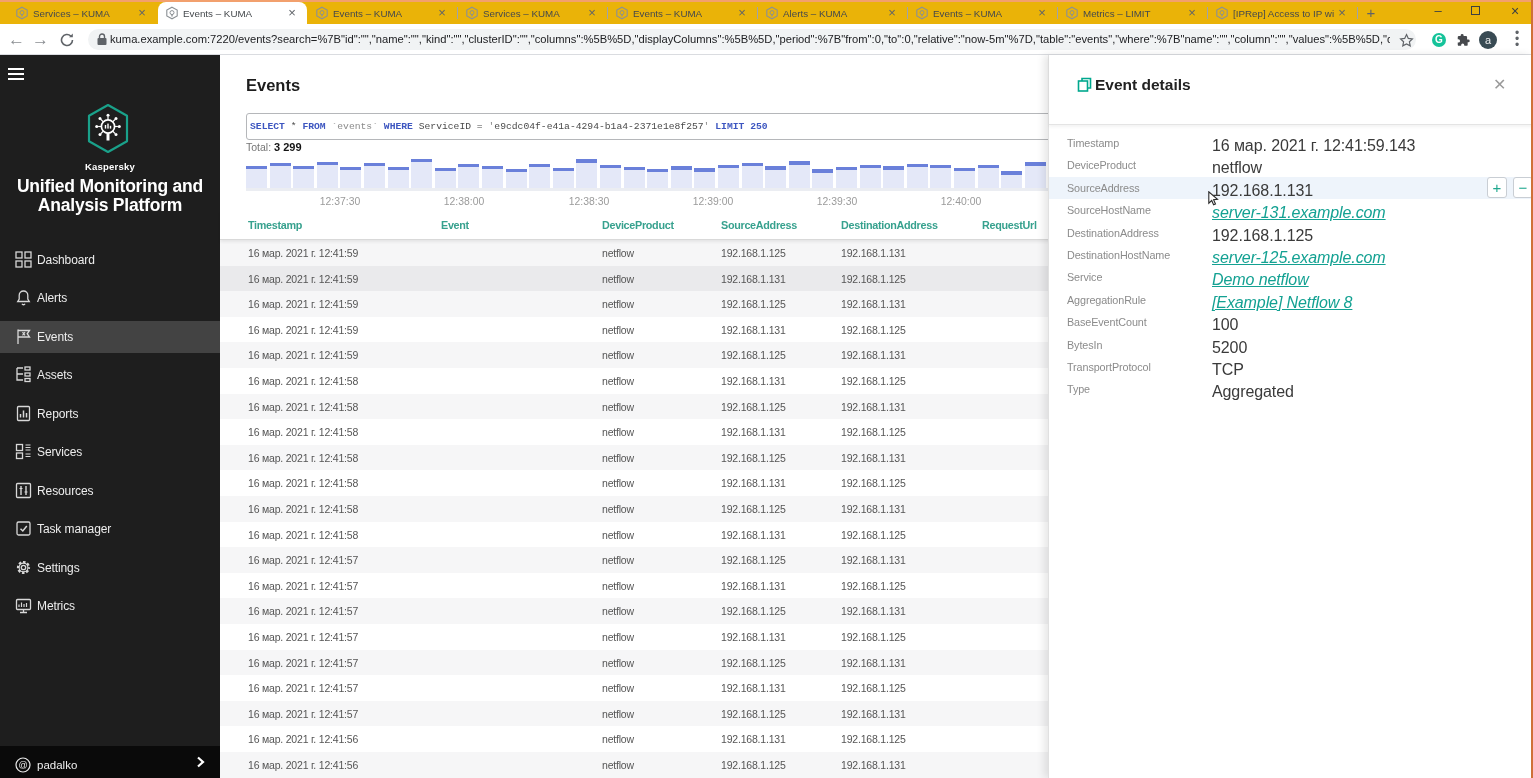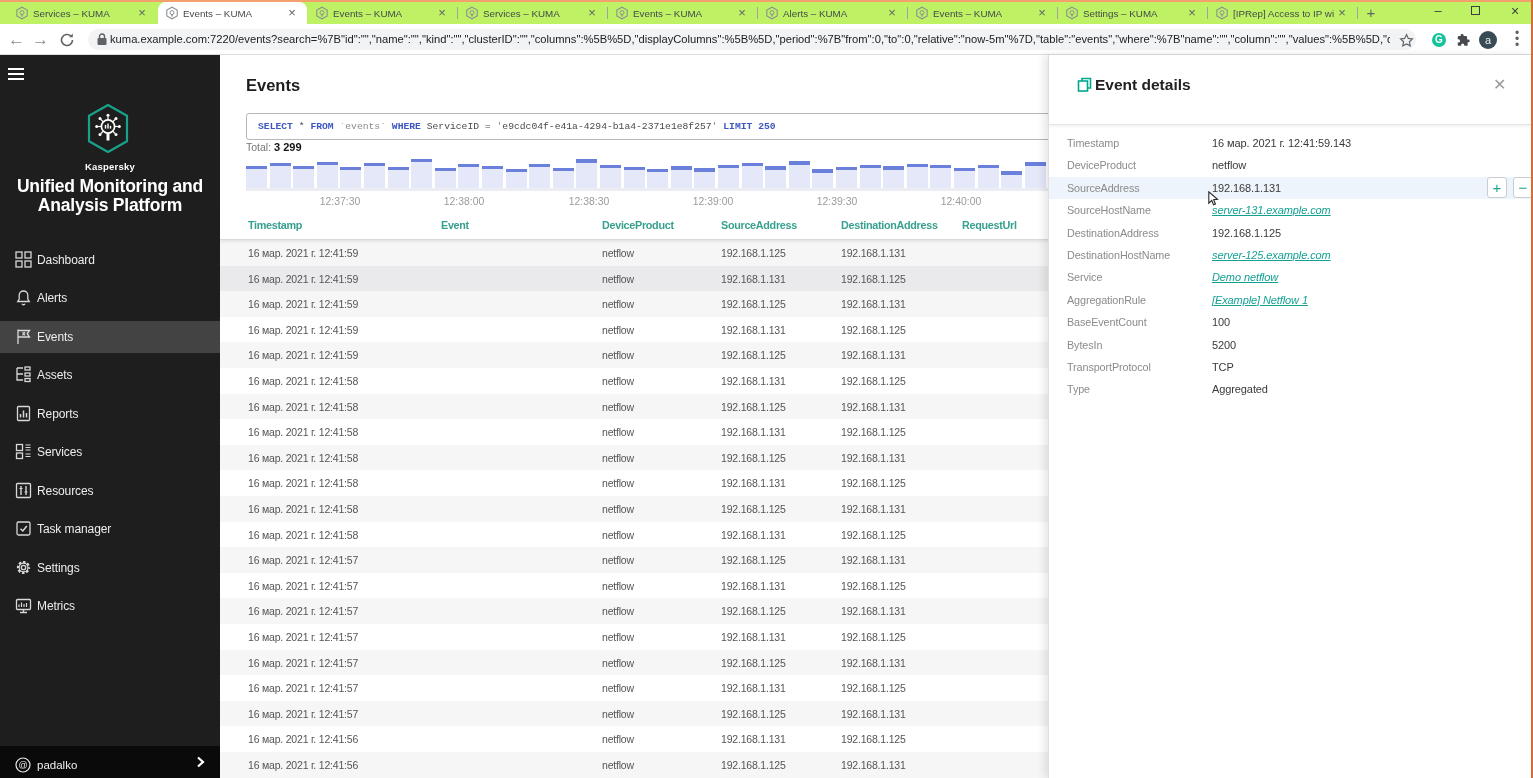--- a/index.html
+++ b/index.html
@@ -1,19 +1,19 @@
 <!DOCTYPE html>
 <html><head><meta charset="utf-8">
 <style>
 * { margin:0; padding:0; box-sizing:border-box; }
 html,body { width:1533px; height:778px; overflow:hidden; font-family:"Liberation Sans",sans-serif; background:#fff; }
 #stage { position:absolute; left:0; top:0; width:1533px; height:778px; overflow:hidden; }
 .abs { position:absolute; }
 
-#tabbar { position:absolute; left:0; top:0; width:1533px; height:24px; background:#bef264; }
+#tabbar { position:absolute; left:0; top:0; width:1533px; height:24px; background:#eab308; }
 .tab { position:absolute; top:2px; height:22px; width:149px; }
 .tab .fav { position:absolute; left:7px; top:4px; width:14px; height:14px; }
 .tab .ttl { position:absolute; left:25px; top:5px; width:102px; height:14px; font-size:9.8px; line-height:13px; color:#45494d; white-space:nowrap; overflow:hidden; }
 .tab .cls { position:absolute; right:8px; top:4px; width:14px; height:14px; color:#5f6368; font-size:13px; line-height:14px; text-align:center; }
 .tab.active { background:#fff; border-radius:8px 8px 0 0; }
 .tabsep { position:absolute; top:7px; width:1px; height:12px; background:#9fa3a8; }
 #addrbar { position:absolute; left:0; top:24px; width:1533px; height:31px; background:#fff; border-bottom:1px solid #dadce0; }
 .navic { position:absolute; top:6px; font-size:17px; line-height:19px; color:#8a8e92; }
 #omnibox { position:absolute; left:88px; top:5px; width:1328px; height:21px; background:#f1f3f4; border-radius:11px; overflow:hidden; }
 #urltext { position:absolute; left:22px; top:4px; width:1280px; white-space:nowrap; overflow:hidden; font-size:11.2px; color:#202124; letter-spacing:0; }
@@ -22,44 +22,44 @@
 #frame-right { position:absolute; right:0; top:0; width:2px; height:778px; background:#cf7038; z-index:60; }
 
 #sidebar { position:absolute; left:0; top:55px; width:220px; height:723px; background:#1e1e1e; color:#f0f0f0; }
 .navitem { position:absolute; left:0; width:220px; height:32px; }
 .navitem .ic { position:absolute; left:15px; top:7px; width:17px; height:17px; }
 .navitem .lb { position:absolute; left:37px; top:9px; font-size:12px; letter-spacing:-0.1px; color:#ededed; }
 .navitem.active { background:#434343; }
 
 #main { position:absolute; left:220px; top:55px; width:1313px; height:723px; background:#fff; }
 h1.pgtitle { position:absolute; left:26px; top:21px; font-size:16.5px; font-weight:bold; color:#1d1d1d; }
-#sqlbox { position:absolute; left:26px; top:58px; width:860px; height:27px; border:1px solid #b5b7ba; border-radius:3px; background:#fff; font-family:"Liberation Mono",monospace; font-size:9.7px; line-height:25px; padding-left:11px; white-space:nowrap; overflow:hidden; }
+#sqlbox { position:absolute; left:26px; top:58px; width:860px; height:27px; border:1px solid #b5b7ba; border-radius:3px; background:#fff; font-family:"Liberation Mono",monospace; font-size:9.7px; line-height:25px; padding-left:3px; white-space:nowrap; overflow:hidden; }
 #sqlbox .kw { color:#3d56c0; font-weight:bold; }
 #sqlbox .id { color:#4a4a4a; }
 #sqlbox .bt { color:#8a8a8a; }
 #totline { position:absolute; left:26px; top:86px; height:14px; font-size:10.5px; color:#767676; }
 #totline b { color:#141414; font-size:11px; }
 .bar { position:absolute; background:#e4e8f8; }
 .cap { position:absolute; background:#6a80da; }
 #baseline { position:absolute; left:26px; top:133px; width:1287px; height:3px; background:#ebedf2; }
 .tlab { position:absolute; top:141px; width:70px; text-align:center; font-size:10.4px; color:#9b9b9b; }
 
 #thead { position:absolute; left:0; top:157px; width:1313px; height:28px; background:#fff; border-bottom:1px solid #d9d9d9; box-shadow:0 2px 3px rgba(0,0,0,.07); z-index:5; }
 .th { position:absolute; top:7px; font-size:10.8px; color:#37a18e; font-weight:bold; letter-spacing:-0.3px; }
 .trow { position:absolute; left:0; width:1313px; height:25.6px; font-size:10.5px; letter-spacing:-0.2px; color:#555; }
 .trow div { position:absolute; top:7px; white-space:nowrap; }
-.c1 { left:28px; } .c2 { left:221px; } .c3 { left:382px; } .c4 { left:501px; } .c5 { left:621px; } .c6 { left:742px; }
+.c1 { left:28px; } .c2 { left:221px; } .c3 { left:382px; } .c4 { left:501px; } .c5 { left:621px; } .c6 { left:762px; }
 
 #panel { position:absolute; left:1048px; top:55px; width:485px; height:723px; background:#fff; border-left:1px solid #e0e0e0; box-shadow:-4px 0 8px rgba(0,0,0,.10); z-index:20; }
 #phead { position:absolute; left:0; top:0; width:485px; height:70px; background:#fff; border-bottom:1px solid #e4e4e4; box-shadow:0 2px 3px rgba(0,0,0,.05); }
 #ptitle { position:absolute; left:46px; top:21px; font-size:15.5px; font-weight:bold; color:#222; }
 #pclose { position:absolute; left:444px; top:20px; font-size:16px; color:#9a9a9a; }
 .prow { position:absolute; left:0; width:485px; height:22.4px; }
 .prow .pl { position:absolute; left:18px; top:5px; font-size:10.8px; letter-spacing:-0.1px; color:#8b8b8b; }
-.prow .pv { position:absolute; left:163px; top:5px; font-size:11px; letter-spacing:-0.1px; color:#3a3a3a; }
+.prow .pv { position:absolute; left:163px; top:5px; font-size:16px; letter-spacing:-0.1px; color:#3a3a3a; }
 .prow .pv a { color:#13a192;font-style:italic; }
 .prow.hl { background:#eef4fb; }
 .pbtn { position:absolute; width:20px; height:21px; border:1px solid #c9ced4; border-radius:3px; background:#fff; color:#1ea78e; font-size:15px; line-height:19px; text-align:center; }
 </style></head>
 <body>
 <div id="stage">
 <div id="tabbar">
 <div class="tab" style="left:8px;">
         <svg class="fav" viewBox="0 0 14 14">
           <path d="M7 1.2 L12.2 4.1 V9.9 L7 12.8 L1.8 9.9 V4.1 Z" fill="none" stroke="#8b9094" stroke-width="1.1"></path>
@@ -122,21 +122,21 @@
         </svg>
         <div class="ttl">Events – KUMA</div>
         <div class="cls">×</div>
       </div>
 <div class="tab" style="left:1058px;">
         <svg class="fav" viewBox="0 0 14 14">
           <path d="M7 1.2 L12.2 4.1 V9.9 L7 12.8 L1.8 9.9 V4.1 Z" fill="none" stroke="#8b9094" stroke-width="1.1"></path>
           <circle cx="7" cy="6.6" r="2" fill="none" stroke="#8b9094" stroke-width="1"></circle>
           <line x1="7" y1="8.6" x2="7" y2="10.6" stroke="#8b9094" stroke-width="1.4"></line>
         </svg>
-        <div class="ttl">Settings – KUMA</div>
+        <div class="ttl">Metrics – LIMIT</div>
         <div class="cls">×</div>
       </div>
 <div class="tab" style="left:1208px;">
         <svg class="fav" viewBox="0 0 14 14">
           <path d="M7 1.2 L12.2 4.1 V9.9 L7 12.8 L1.8 9.9 V4.1 Z" fill="none" stroke="#8b9094" stroke-width="1.1"></path>
           <circle cx="7" cy="6.6" r="2" fill="none" stroke="#8b9094" stroke-width="1"></circle>
           <line x1="7" y1="8.6" x2="7" y2="10.6" stroke="#8b9094" stroke-width="1.4"></line>
         </svg>
         <div class="ttl">[IPRep] Access to IP wi</div>
         <div class="cls">×</div>
@@ -549,21 +549,21 @@
 <div class="prow" style="top:189.0px;">
         <div class="pl">DestinationHostName</div>
         <div class="pv"><a href="#">server-125.example.com</a></div>
       </div>
 <div class="prow" style="top:211.4px;">
         <div class="pl">Service</div>
         <div class="pv"><a href="#">Demo netflow</a></div>
       </div>
 <div class="prow" style="top:233.8px;">
         <div class="pl">AggregationRule</div>
-        <div class="pv"><a href="#">[Example] Netflow 1</a></div>
+        <div class="pv"><a href="#">[Example] Netflow 8</a></div>
       </div>
 <div class="prow" style="top:256.2px;">
         <div class="pl">BaseEventCount</div>
         <div class="pv">100</div>
       </div>
 <div class="prow" style="top:278.6px;">
         <div class="pl">BytesIn</div>
         <div class="pv">5200</div>
       </div>
 <div class="prow" style="top:301.0px;">

